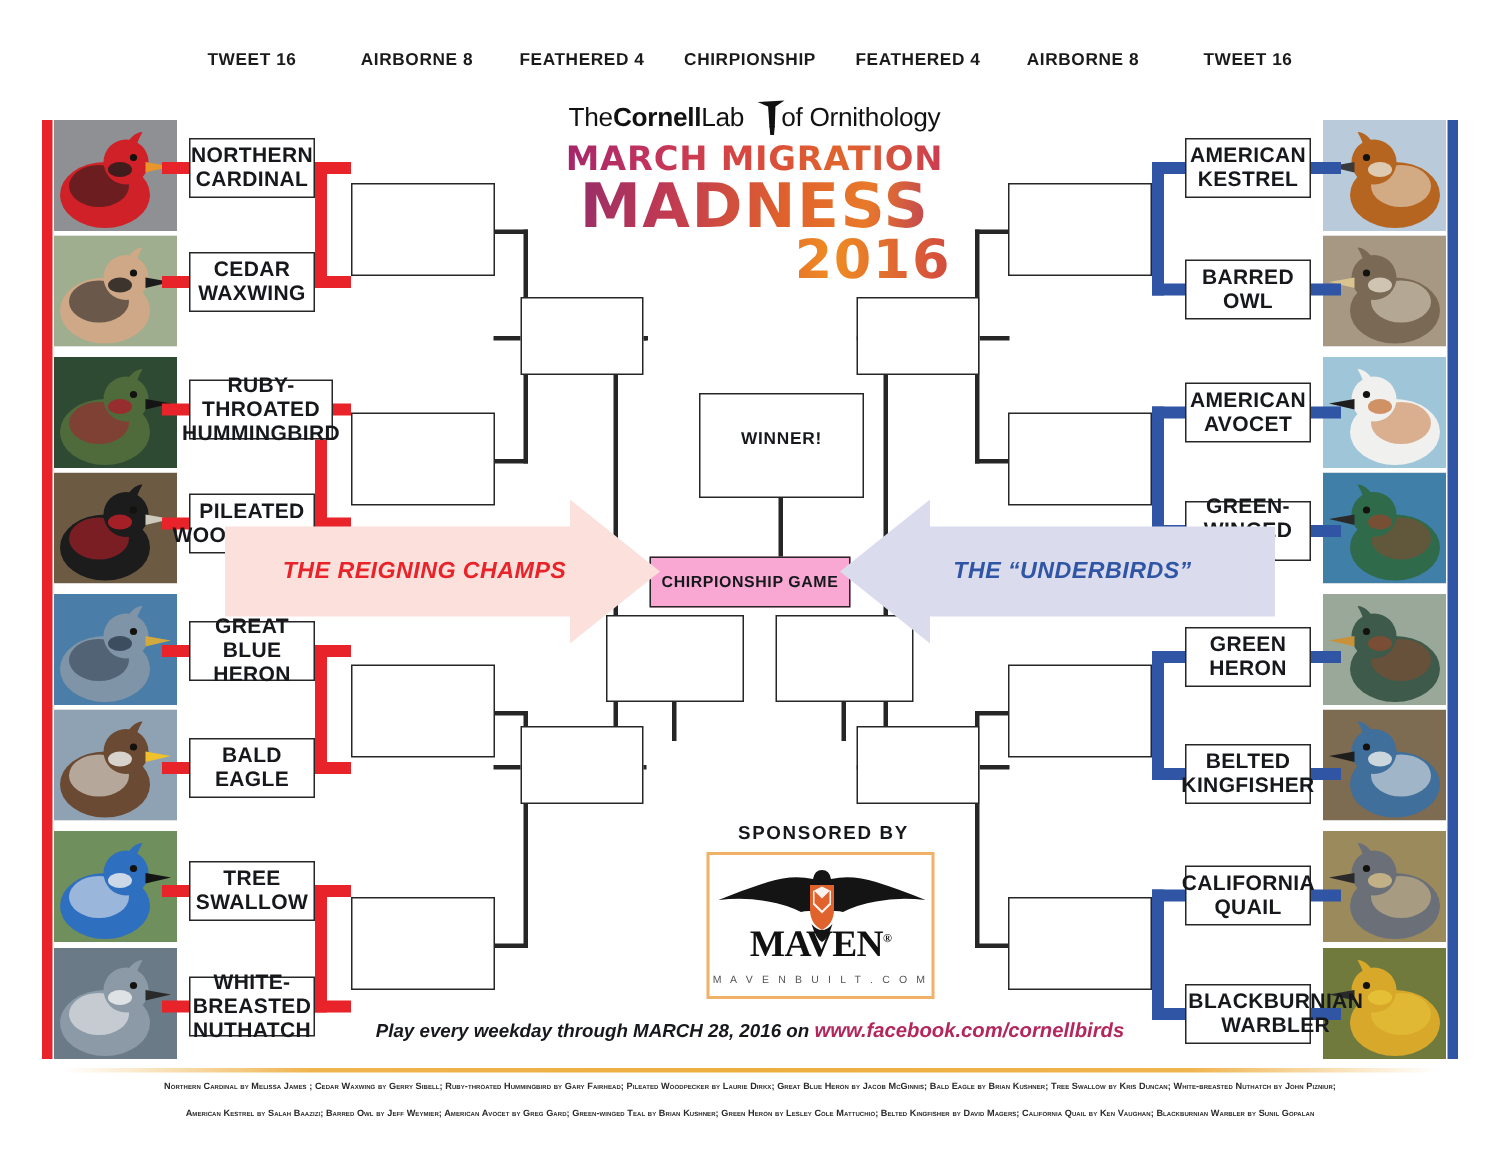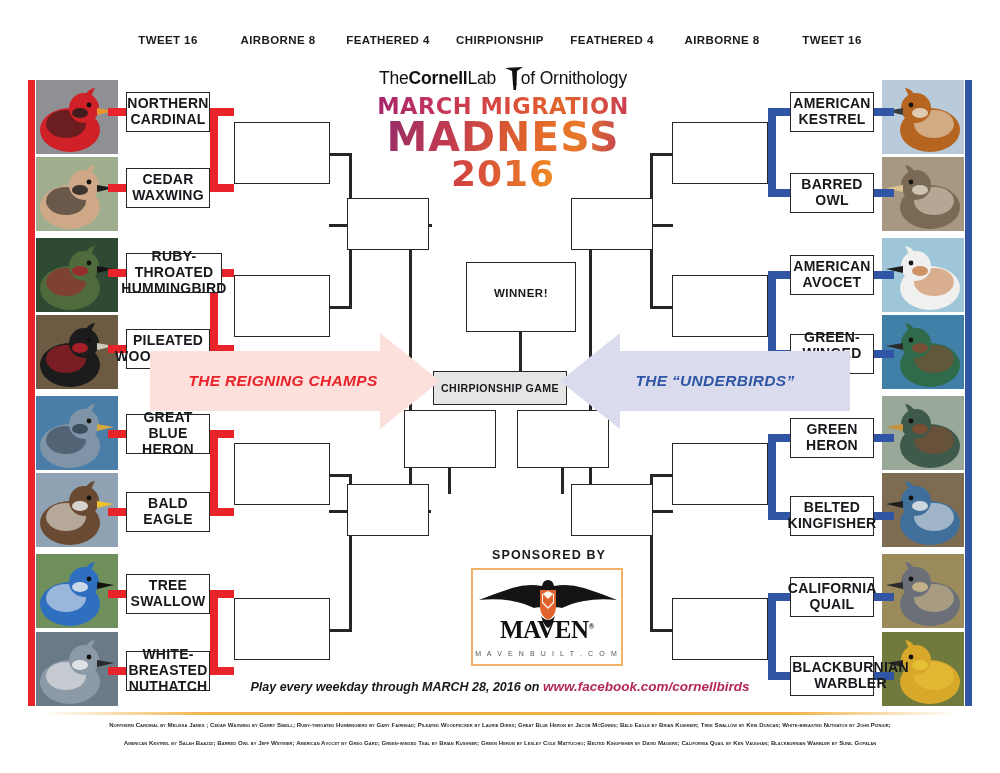--- a/index.html
+++ b/index.html
@@ -23,21 +23,21 @@
   .railR{position:absolute;left:965px;width:7px;background:#2f55a4;}
 
   
   .box{position:absolute;background:#ffffff;border:1.6px solid #262626;
        box-sizing:border-box;display:flex;align-items:center;justify-content:center;
        text-align:center;line-height:1.14;color:#16181c;}
   .box.named{font-size:14px;font-weight:600;letter-spacing:.25px;padding:0 3px;}
   .box.empty{}
   .box.winner{font-size:11.5px;font-weight:bold;letter-spacing:.5px;
        align-items:flex-start;padding-top:24px;}
-  .champ-hdr{position:absolute;background:#e5e5e5;border:1.6px solid #262626;
+  .champ-hdr{position:absolute;background:#f9a8d4;border:1.6px solid #262626;
        box-sizing:border-box;display:flex;align-items:center;justify-content:center;
        text-align:center;font-size:10.6px;font-weight:bold;line-height:1.2;
        letter-spacing:.4px;color:#16181c;}
 
   
   .cn{position:absolute;background:#262626;}
   .cnr{position:absolute;background:#e8232a;}
   .cnb{position:absolute;background:#2f55a4;}
 
   
@@ -69,21 +69,21 @@
        -webkit-background-clip:text;background-clip:text;color:transparent;
        -webkit-text-fill-color:transparent;margin-top:1px;}
   .mm-line2{font-size:41px;font-weight:bold;letter-spacing:1px;line-height:.92;
        font-family:"DejaVu Sans",sans-serif;
        background:linear-gradient(100deg,#8e2a6e 0%,#c03a52 28%,#e0622c 58%,#e8792a 78%,#b43360 100%);
        -webkit-background-clip:text;background-clip:text;color:transparent;
        -webkit-text-fill-color:transparent;}
   .mm-line3{font-size:36px;font-weight:bold;letter-spacing:1px;line-height:.95;
        font-family:"DejaVu Sans",sans-serif;
        background:linear-gradient(90deg,#a8266a 0%,#d4453f 35%,#ef8b22 70%,#d24a3f 100%);
-       -webkit-background-clip:text;background-clip:text;color:transparent;
+       -webkit-background-clip:text;background-clip:text;color:transparent;text-align:right;
        -webkit-text-fill-color:transparent;}
 
   
   .sponsor{position:absolute;left:424px;top:548px;width:156px;height:122px;text-align:center;padding-left:47px;}
   .sponsor-by{font-size:12.5px;font-weight:bold;letter-spacing:1.1px;color:#16181c;}
   .sponsor-card{margin-top:6px;width:152px;height:98px;background:#fff;
        border:2.5px solid #f0b169;box-sizing:border-box;position:relative;}
   .maven-word{position:absolute;left:0;right:0;bottom:20px;font-size:25px;
        font-weight:bold;letter-spacing:-.5px;color:#111;font-family:Liberation Serif, serif;}
   .maven-word sup{font-size:8px;vertical-align:super;}

